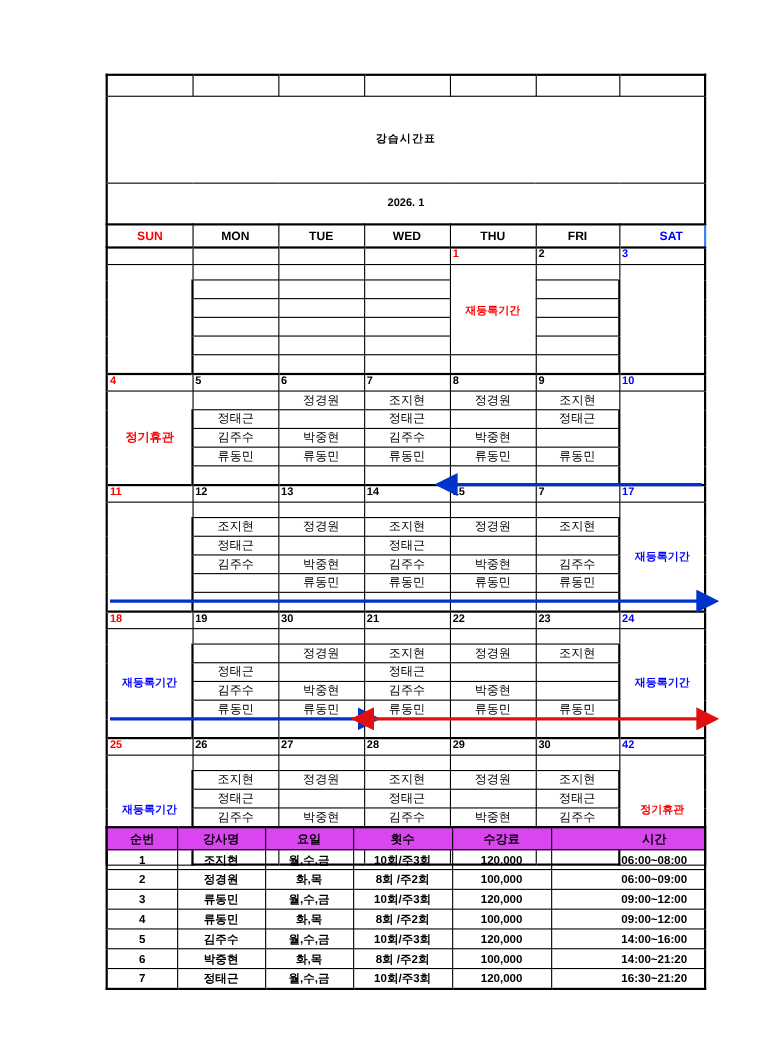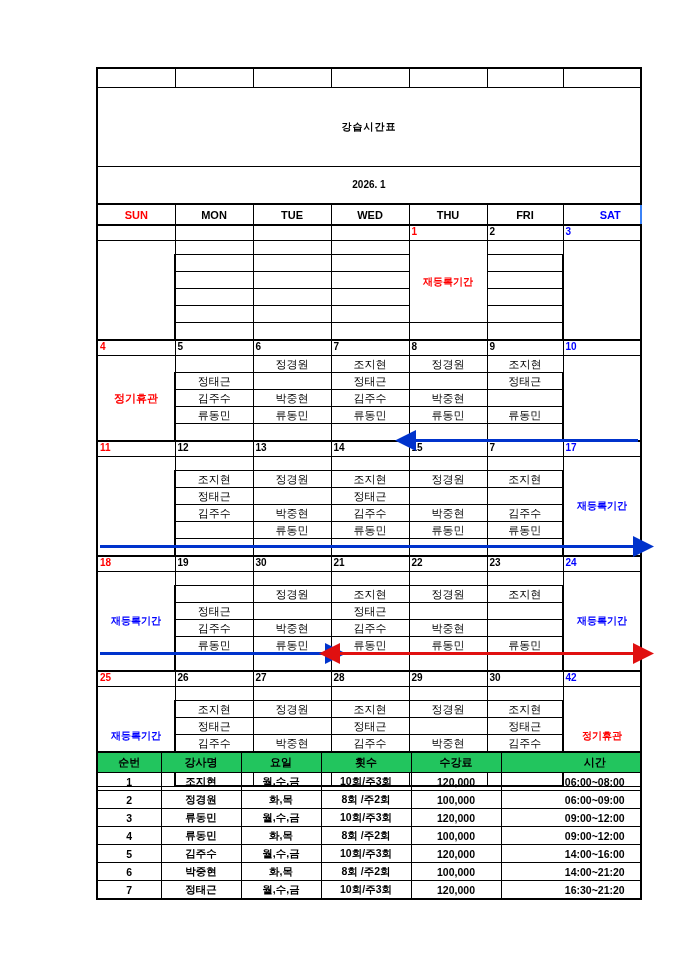--- a/index.html
+++ b/index.html
@@ -140,21 +140,21 @@
   }
   .feetable th, .feetable td {
     border: 1px solid #000000;
     height: 17px;
     font-size: 10.5px;
     text-align: center;
     font-weight: bold;
     padding: 0;
   }
   .feetable thead th {
-    background: #22c55e;
+    background: #d946ef;
     font-size: 11px;
     height: 19px;
   }
   .feetable .outer-l { border-left: 2px solid #000; }
   .feetable .outer-r { border-right: 2px solid #000; padding-left: 48px; }
   .feetable thead tr th { border-top: 2px solid #000; }
   .feetable tbody tr:last-child td { border-bottom: 2px solid #000; }
 </style>
 </head>
 <body>

